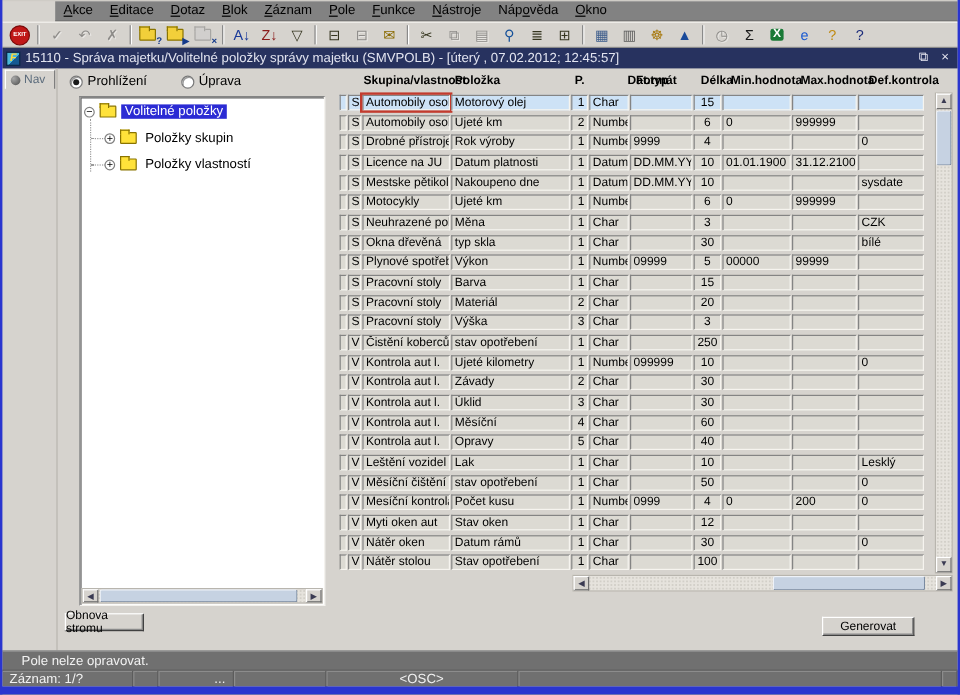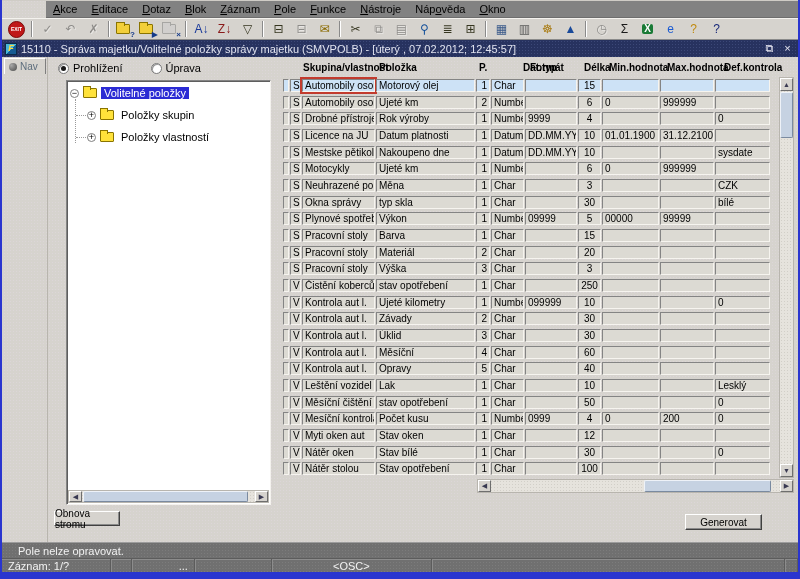--- a/index.html
+++ b/index.html
@@ -369,21 +369,21 @@
             <div class="cell cc5">Char</div>
             <div class="cell cc6"></div>
             <div class="cell cc7">3</div>
             <div class="cell cc8"></div>
             <div class="cell cc9"></div>
             <div class="cell cc10">CZK</div>
           </div>
           <div class="trow">
             <div class="cell cc0"></div>
             <div class="cell cc1">SI</div>
-            <div class="cell cc2">Okna správy</div>
+            <div class="cell cc2">Okna dřevěná</div>
             <div class="cell cc3">typ skla</div>
             <div class="cell cc4">1</div>
             <div class="cell cc5">Char</div>
             <div class="cell cc6"></div>
             <div class="cell cc7">30</div>
             <div class="cell cc8"></div>
             <div class="cell cc9"></div>
             <div class="cell cc10">bílé</div>
           </div>
           <div class="trow">
@@ -565,21 +565,21 @@
             <div class="cell cc6"></div>
             <div class="cell cc7">12</div>
             <div class="cell cc8"></div>
             <div class="cell cc9"></div>
             <div class="cell cc10"></div>
           </div>
           <div class="trow">
             <div class="cell cc0"></div>
             <div class="cell cc1">V</div>
             <div class="cell cc2">Nátěr oken</div>
-            <div class="cell cc3">Stav bílé</div>
+            <div class="cell cc3">Datum rámů</div>
             <div class="cell cc4">1</div>
             <div class="cell cc5">Char</div>
             <div class="cell cc6"></div>
             <div class="cell cc7">30</div>
             <div class="cell cc8"></div>
             <div class="cell cc9"></div>
             <div class="cell cc10">0</div>
           </div>
           <div class="trow">
             <div class="cell cc0"></div>

